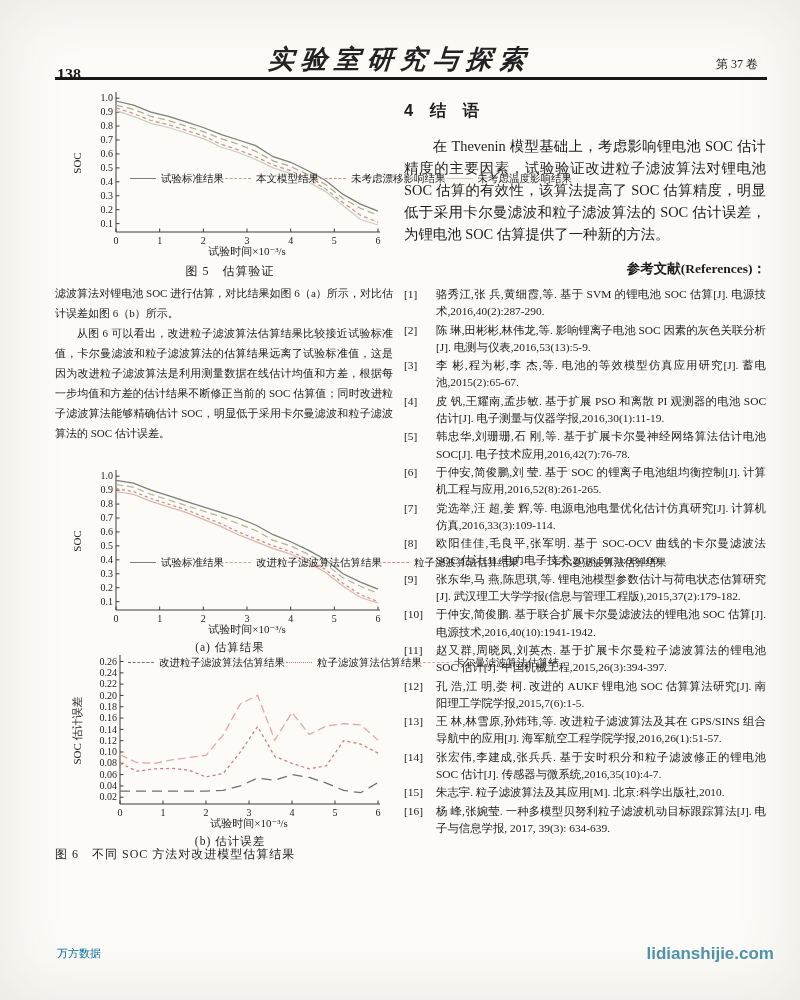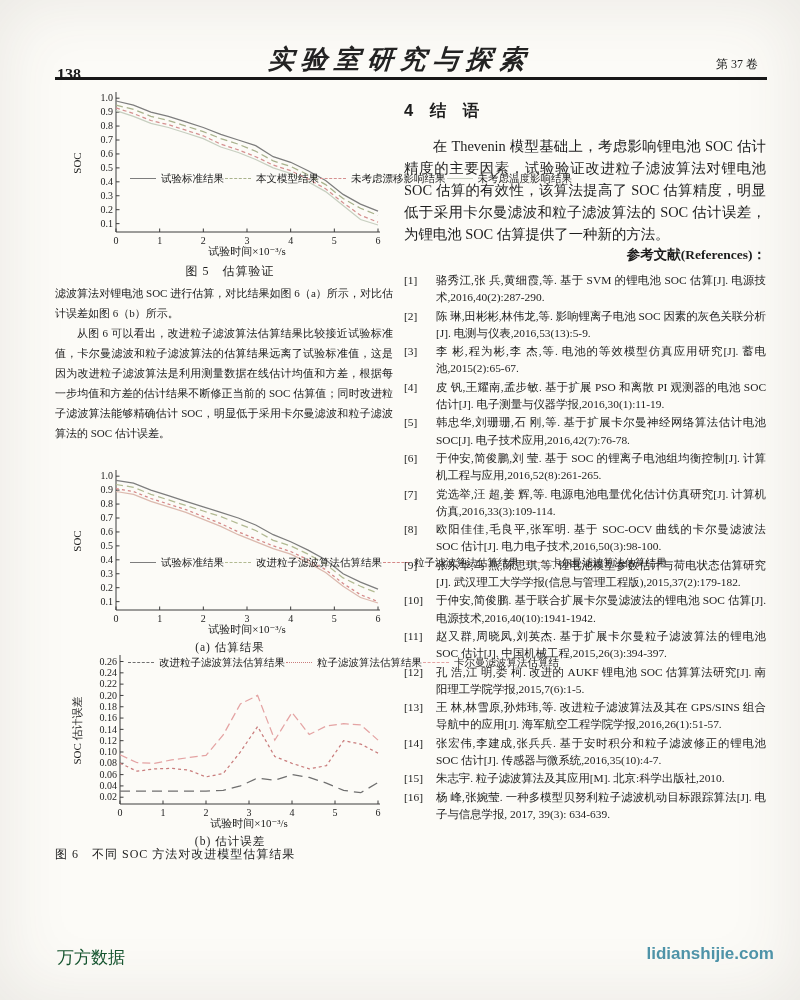--- a/index.html
+++ b/index.html
@@ -27,28 +27,28 @@
   
   .left-text{position:absolute;left:55px;top:283px;width:338px;font-size:11px;
         line-height:20px;text-align:justify;}
   .left-text p{margin:0;}
   .left-text p.indent{text-indent:2em;}
   .fig6-main-caption{position:absolute;left:55px;top:846px;width:338px;
         font-size:12px;letter-spacing:1px;}
   
   .col-right{position:absolute;left:404px;top:100px;width:362px;}
   .section-heading{font-size:16.5px;font-weight:bold;margin:0 0 13px 0;font-family:"Liberation Sans","DejaVu Sans",sans-serif;}
-  .conclusion{font-size:14.4px;line-height:22px;text-align:justify;text-indent:2em;margin:0 0 1px 0;font-family:Liberation Serif, serif;}
+  .conclusion{font-size:14.4px;line-height:22px;text-align:justify;text-indent:2em;margin:0 0 15px 0;font-family:Liberation Serif, serif;}
   .refs-heading{font-size:13.5px;font-weight:bold;margin:0 0 8px 0;text-align:right;}
   .refs{display:flex;flex-direction:column;}
   .ref{display:flex;font-size:11.4px;line-height:17.3px;margin-bottom:1px;}
   .ref-num{flex:none;width:32px;}
   .ref-text{flex:1;text-align:justify;}
   
-  .footer-left{position:absolute;left:57px;top:946px;font-size:17px;color:#14532d;text-align:right;}
+  .footer-left{position:absolute;left:57px;top:946px;font-size:11px;color:#0369a1;text-align:right;}
   .footer-right{position:absolute;right:26px;top:944px;font-size:17px;font-weight:bold;
         font-family:"Liberation Sans","DejaVu Sans",sans-serif;}
 </style>
 </head>
 <body>
 
 <div class="page">
 
   <div class="page-num">138</div>
   <div class="journal-title">实验室研究与探索</div>

